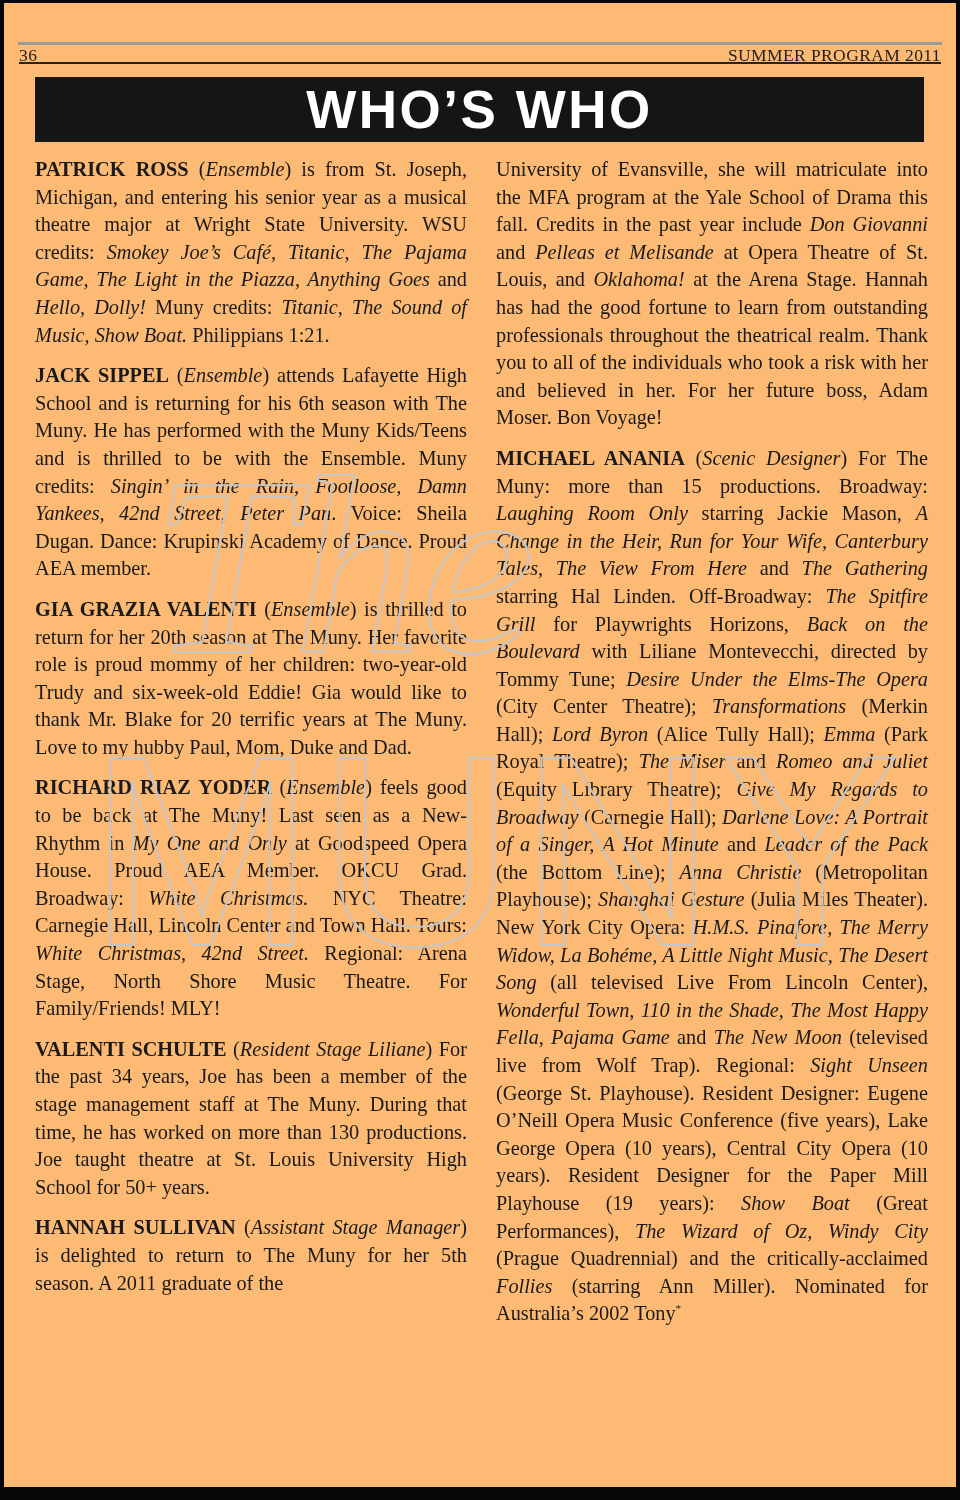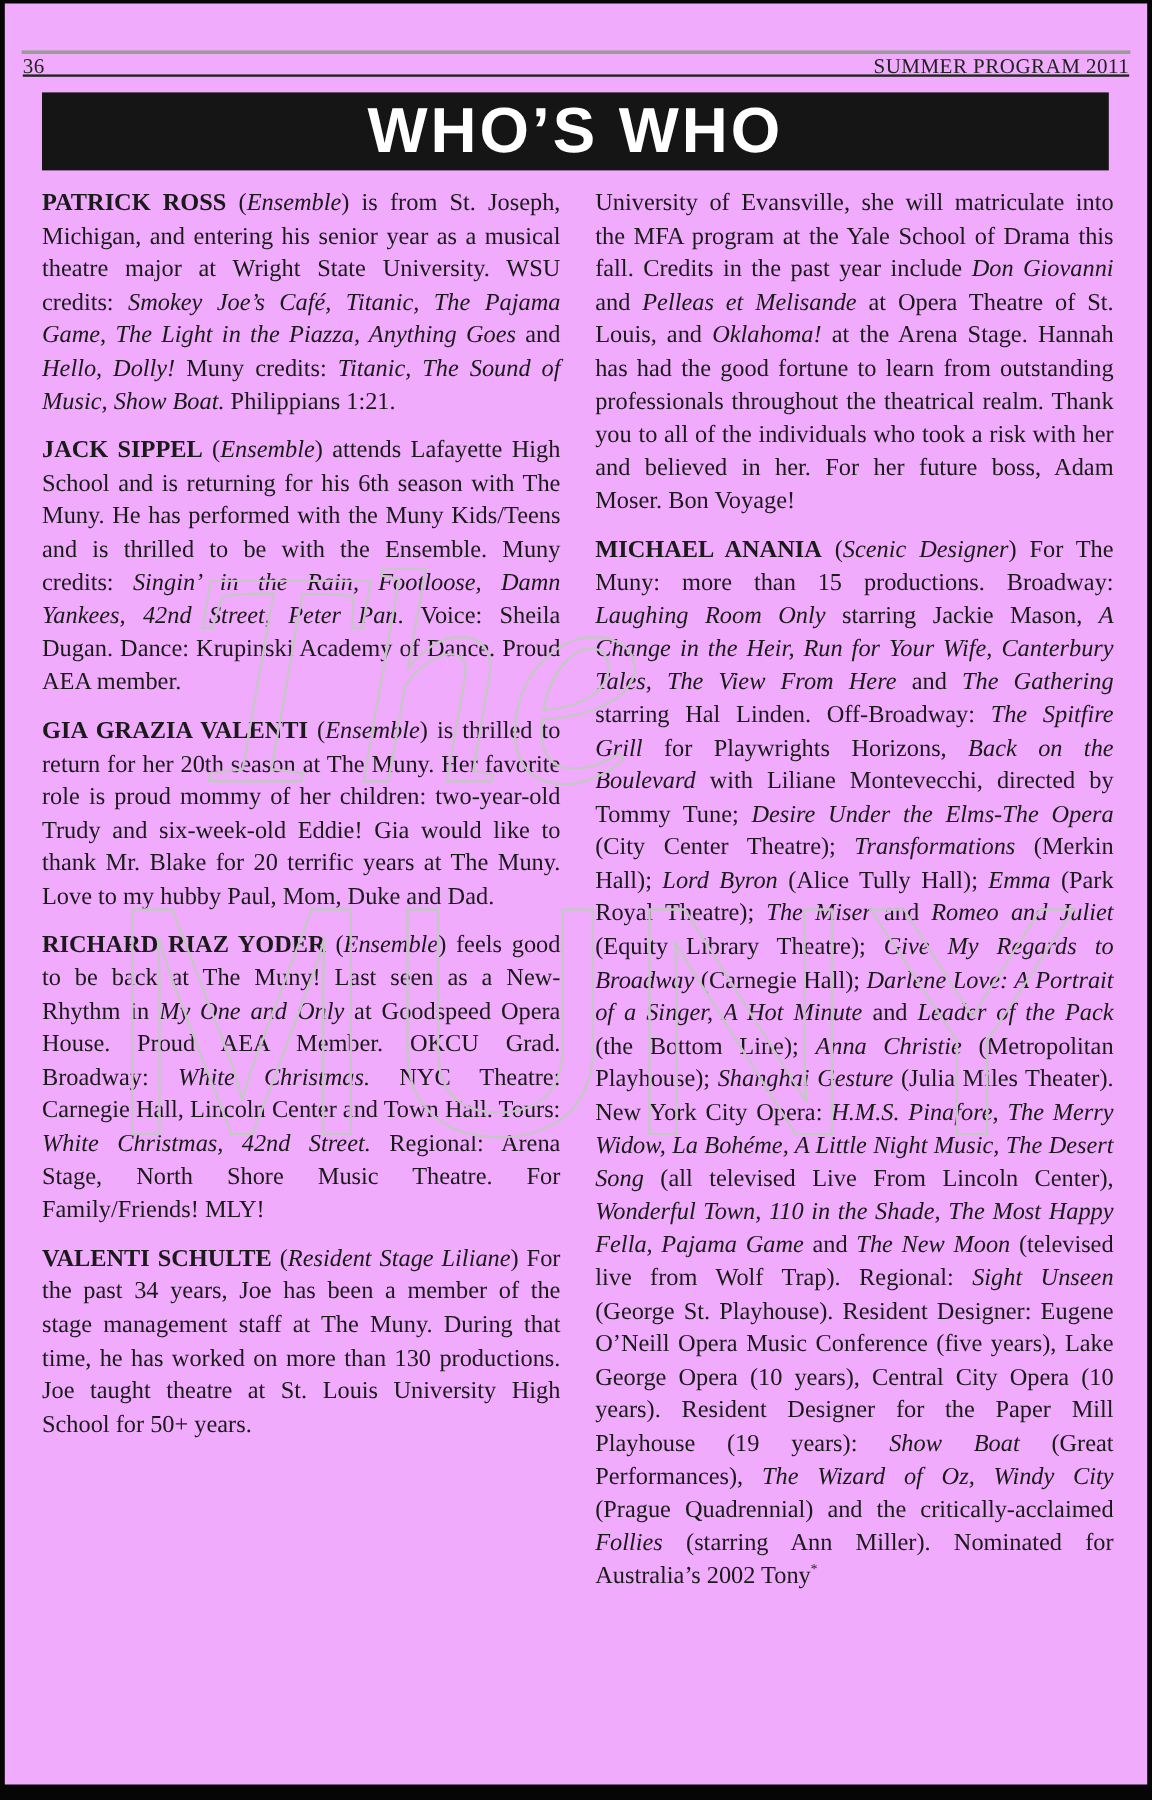--- a/index.html
+++ b/index.html
@@ -1,20 +1,20 @@
 <!DOCTYPE html>
 <html><head>
 <meta charset="utf-8">
 <style>
   html,body{margin:0;padding:0;background:#ffffff;}
   .page{
     position:relative;
     width:960px;height:1500px;
     box-sizing:border-box;
-    background:#f0abfc;
+    background:#fdba74;
     border-left:4px solid #060606;
     border-right:4px solid #060606;
     border-top:3px solid #060606;
     border-bottom:13px solid #060606;
     overflow:hidden;
     font-family:"Liberation Serif","DejaVu Serif",serif;
     color:#1a1a1a;
   }
   .top-gray-line{
     position:absolute;top:39px;left:14px;right:14px;height:3px;
@@ -95,20 +95,21 @@
     <span class="banner-text">WHO’S WHO</span>
   </div>
 
   <div class="content">
     <div class="col">
         <p class="bio"><span class="bio-name">PATRICK ROSS</span><span> (<i>Ensemble</i>) </span><span>is from St. Joseph, Michigan, and entering his senior year as a musical theatre major at Wright State University. WSU credits: </span><i>Smokey Joe’s Café, Titanic, The Pajama Game, The Light in the Piazza, Anything Goes</i><span> and </span><i>Hello, Dolly!</i><span> Muny credits: </span><i>Titanic, The Sound of Music, Show Boat.</i><span> Philippians 1:21.</span></p>
         <p class="bio"><span class="bio-name">JACK SIPPEL</span><span> (<i>Ensemble</i>) </span><span>attends Lafayette High School and is returning for his 6th season with The Muny. He has performed with the Muny Kids/Teens and is thrilled to be with the Ensemble. Muny credits: </span><i>Singin’ in the Rain, Footloose, Damn Yankees, 42nd Street, Peter Pan</i><span>. Voice: Sheila Dugan. Dance: Krupinski Academy of Dance. Proud AEA member.</span></p>
         <p class="bio"><span class="bio-name">GIA GRAZIA VALENTI</span><span> (<i>Ensemble</i>) </span><span>is thrilled to return for her 20th season at The Muny. Her favorite role is proud mommy of her children: two-year-old Trudy and six-week-old Eddie! Gia would like to thank Mr. Blake for 20 terrific years at The Muny. Love to my hubby Paul, Mom, Duke and Dad.</span></p>
         <p class="bio"><span class="bio-name">RICHARD RIAZ YODER</span><span> (<i>Ensemble</i>) </span><span>feels good to be back at The Muny! Last seen as a New-Rhythm in </span><i>My One and Only</i><span> at Goodspeed Opera House. Proud AEA Member. OKCU Grad. Broadway: </span><i>White Christmas.</i><span> NYC Theatre: Carnegie Hall, Lincoln Center and Town Hall. Tours: </span><i>White Christmas, 42nd Street.</i><span> Regional: Arena Stage, North Shore Music Theatre. For Family/Friends! MLY!</span></p>
         <p class="bio"><span class="bio-name">VALENTI SCHULTE</span><span> (<i>Resident Stage Liliane</i>) </span><span>For the past 34 years, Joe has been a member of the stage management staff at The Muny. During that time, he has worked on more than 130 productions. Joe taught theatre at St. Louis University High School for 50+ years.</span></p>
+        <p class="bio"><span class="bio-name">HANNAH SULLIVAN</span><span> (<i>Assistant Stage Manager</i>) </span><span>is delighted to return to The Muny for her 5th season. A 2011 graduate of the</span></p>
       </div>
     <div class="col">
         <p class="bio"><span>University of Evansville, she will matriculate into the MFA program at the Yale School of Drama this fall. Credits in the past year include </span><i>Don Giovanni</i><span> and </span><i>Pelleas et Melisande</i><span> at Opera Theatre of St. Louis, and </span><i>Oklahoma!</i><span> at the Arena Stage. Hannah has had the good fortune to learn from outstanding professionals throughout the theatrical realm. Thank you to all of the individuals who took a risk with her and believed in her. For her future boss, Adam Moser. Bon Voyage!</span></p>
         <p class="bio"><span class="bio-name">MICHAEL ANANIA</span><span> (<i>Scenic Designer</i>) </span><span>For The Muny: more than 15 productions. Broadway: </span><i>Laughing Room Only</i><span> starring Jackie Mason, </span><i>A Change in the Heir, Run for Your Wife, Canterbury Tales, The View From Here</i><span> and </span><i>The Gathering</i><span> starring Hal Linden. Off-Broadway: </span><i>The Spitfire Grill</i><span> for Playwrights Horizons, </span><i>Back on the Boulevard</i><span> with Liliane Montevecchi, directed by Tommy Tune; </span><i>Desire Under the Elms-The Opera</i><span> (City Center Theatre); </span><i>Transformations</i><span> (Merkin Hall); </span><i>Lord Byron</i><span> (Alice Tully Hall); </span><i>Emma</i><span> (Park Royal Theatre); </span><i>The Miser</i><span> and </span><i>Romeo and Juliet</i><span> (Equity Library Theatre); </span><i>Give My Regards to Broadway</i><span> (Carnegie Hall); </span><i>Darlene Love: A Portrait of a Singer, A Hot Minute</i><span> and </span><i>Leader of the Pack</i><span> (the Bottom Line); </span><i>Anna Christie</i><span> (Metropolitan Playhouse); </span><i>Shanghai Gesture</i><span> (Julia Miles Theater). New York City Opera: </span><i>H.M.S. Pinafore, The Merry Widow, La Bohéme, A Little Night Music, The Desert Song</i><span> (all televised Live From Lincoln Center), </span><i>Wonderful Town, 110 in the Shade, The Most Happy Fella, Pajama Game</i><span> and </span><i>The New Moon</i><span> (televised live from Wolf Trap). Regional: </span><i>Sight Unseen</i><span> (George St. Playhouse). Resident Designer: Eugene O’Neill Opera Music Conference (five years), Lake George Opera (10 years), Central City Opera (10 years). Resident Designer for the Paper Mill Playhouse (19 years): </span><i>Show Boat</i><span> (Great Performances), </span><i>The Wizard of Oz, Windy City</i><span> (Prague Quadrennial) and the critically-acclaimed </span><i>Follies</i><span> (starring Ann Miller). Nominated for Australia’s 2002 Tony</span><sup>*</sup></p>
       </div>
   </div>
 
   <div class="watermark">
     <div class="wm-the">The</div>
     <div class="wm-muny">MUNY</div>

